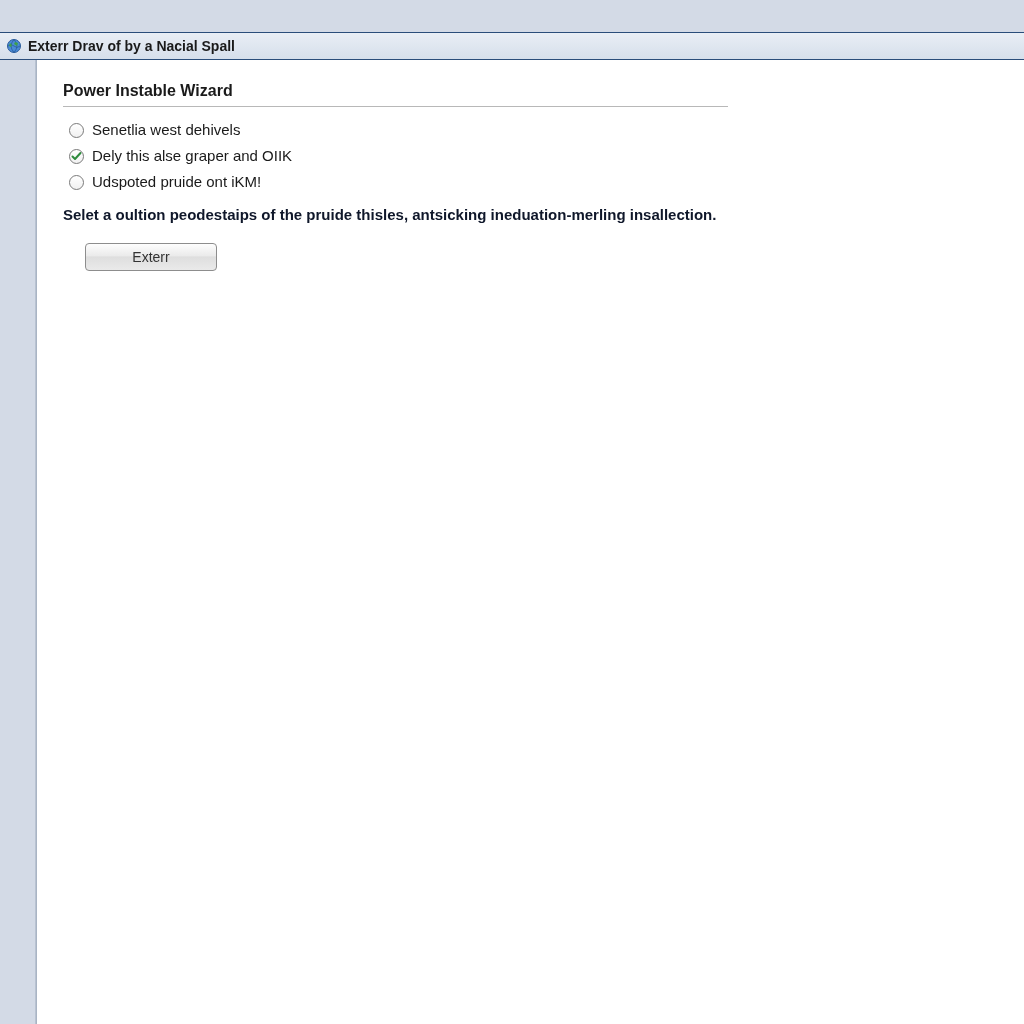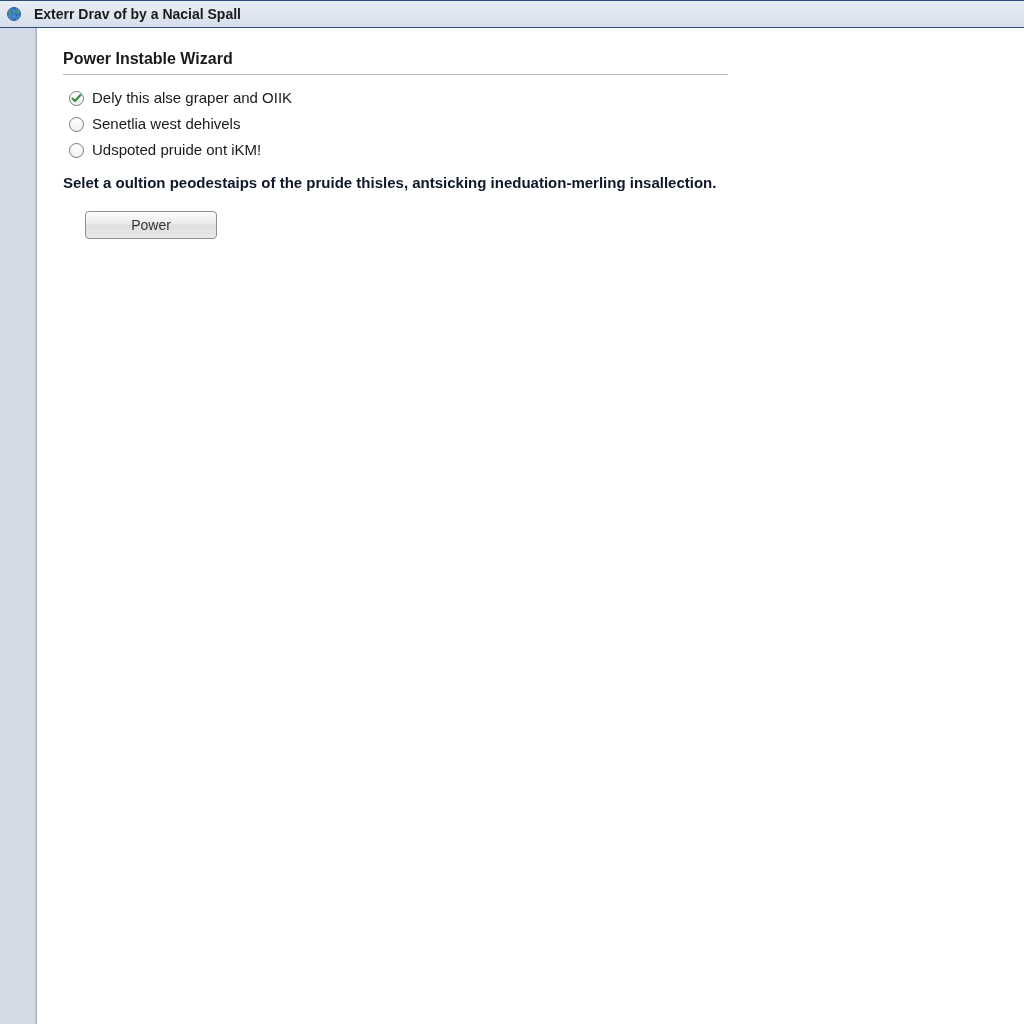--- a/index.html
+++ b/index.html
@@ -22,21 +22,22 @@
       flex-direction: column;
     }
     .titlebar {
       height: 28px;
       background: linear-gradient(to bottom, #e9eef5 0%, #d6dfeb 100%);
       border-top: 1px solid #2a4d7a;
       border-bottom: 1px solid #2a4d7a;
       display: flex;
       align-items: center;
       padding: 0 6px;
-      gap: 12px;
+      gap: 6px;
+      margin-top: 32px;
     }
     .titlebar .icon-area {
       width: 16px;
       height: 16px;
       display: flex;
       align-items: center;
       justify-content: center;
     }
     .titlebar .title-text {
       font-weight: bold;
@@ -155,49 +156,49 @@
 
     <div class="content-pane">
 
       <div class="wizard-title">Power Instable Wizard</div>
       <hr class="wizard-title-rule">
 
       <div class="options">
 
         <label class="option-row">
           <span class="radio-outer">
+            
+          </span>
+          <span class="option-label">Senetlia west dehivels</span>
+        </label>
+
+        <label class="option-row">
+          <span class="radio-outer">
             <svg class="radio-check checked" width="11" height="11" viewBox="0 0 11 11">
               <path d="M1.5 5.5 L4 8 L9.5 2" stroke="#2e8b3d" stroke-width="2" fill="none" stroke-linecap="round" stroke-linejoin="round"></path>
             </svg>
           </span>
           <span class="option-label">Dely this alse graper and OIIK</span>
         </label>
 
         <label class="option-row">
           <span class="radio-outer">
             
           </span>
-          <span class="option-label">Senetlia west dehivels</span>
-        </label>
-
-        <label class="option-row">
-          <span class="radio-outer">
-            
-          </span>
           <span class="option-label">Udspoted pruide ont iKM!</span>
         </label>
 
 
       </div>
 
       <div class="description">Selet a oultion peodestaips of the pruide thisles, antsicking ineduation-merling insallection.</div>
 
       <div class="button-row">
         <button class="primary-button">
-          <span>Power</span>
+          <span>Exterr</span>
         </button>
       </div>
 
     </div>
 
   </div>
 
 </div>
 
 </body></html>

